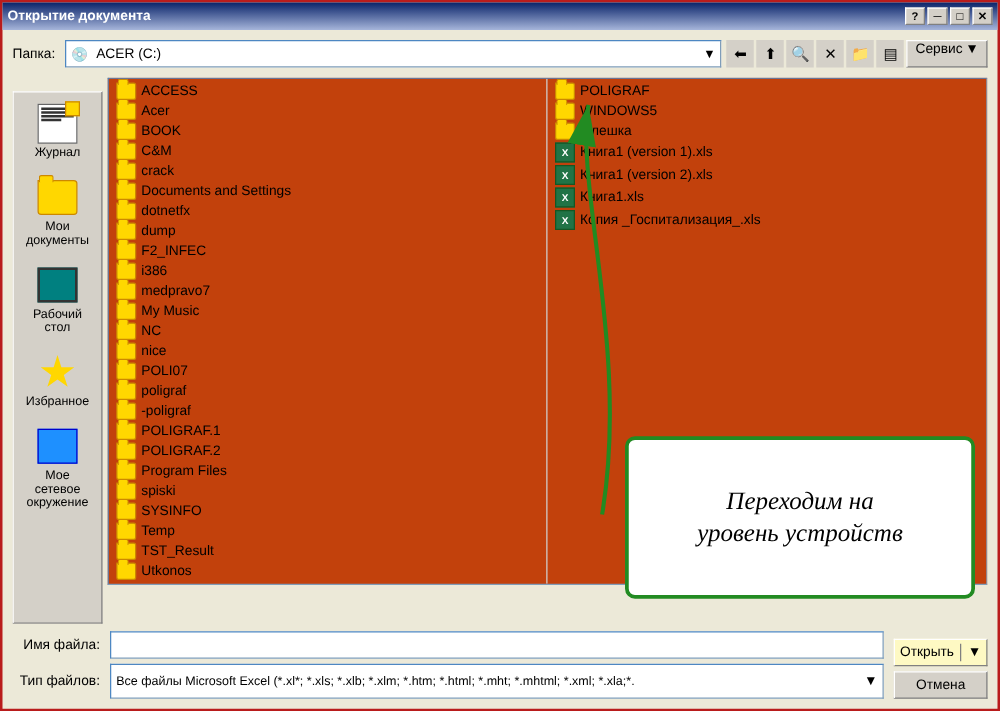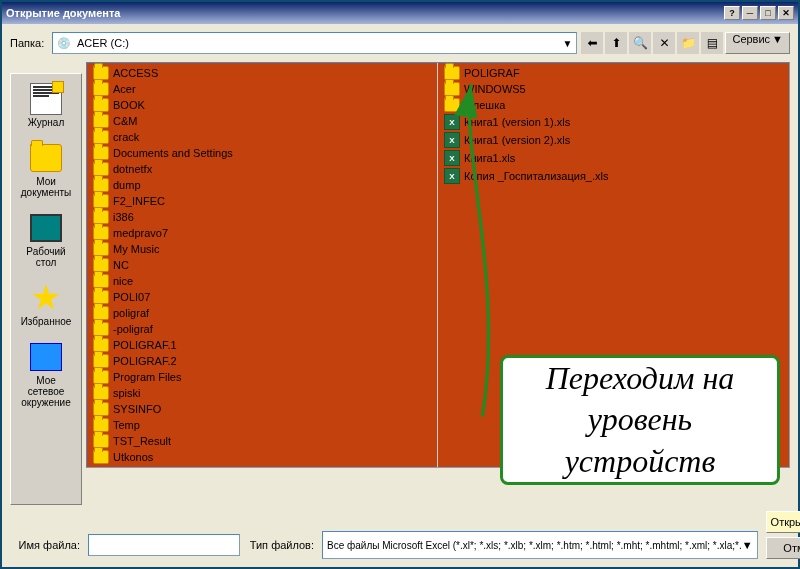--- a/index.html
+++ b/index.html
@@ -1,21 +1,21 @@
 <!DOCTYPE html>
 <html><head>
   <meta charset="utf-8">
   <style>
     * { box-sizing: border-box; margin: 0; padding: 0; }
     body { font-family: 'Tahoma', 'Arial', sans-serif; font-size: 11px; background: #d4d0c8; }
 
     .dialog-window {
       width: 800px;
       height: 569px;
-      border: 2px solid #0c4a6e;
+      border: 2px solid #b91c1c;
       background: #ece9d8;
       position: relative;
       display: flex;
       flex-direction: column;
     }
 
     .title-bar {
       background: linear-gradient(to bottom, #0a246a, #a6b5da);
       height: 22px;
       display: flex;
@@ -249,21 +249,21 @@
       border: 3px solid #228b22;
       border-radius: 8px;
       background: white;
       display: flex;
       align-items: center;
       justify-content: center;
       padding: 10px;
     }
 
     .annotation-text {
-      font-size: 32px;
+      font-size: 20px;
       font-style: italic;
       color: #000;
       text-align: center;
       font-family: 'Comic Sans MS', cursive, serif;
       line-height: 1.3;
     }
 
     .arrow-overlay {
       position: absolute;
       top: 0;
@@ -365,21 +365,21 @@
 
     .bottom-section {
       display: flex;
       gap: 8px;
       align-items: flex-end;
     }
 
     .fields-col {
       flex: 1;
       display: flex;
-      flex-direction: row;
+      flex-direction: column;
       gap: 4px;
     }
 
     
     .icon-journal {
       width: 32px; height: 32px;
       background: #fff;
       border: 1px solid #666;
       position: relative;
       display: flex; flex-direction: column;

